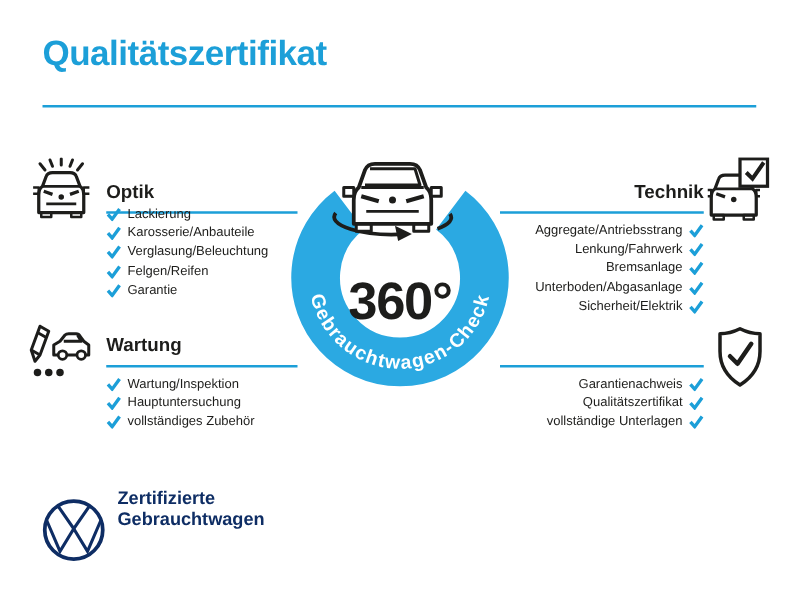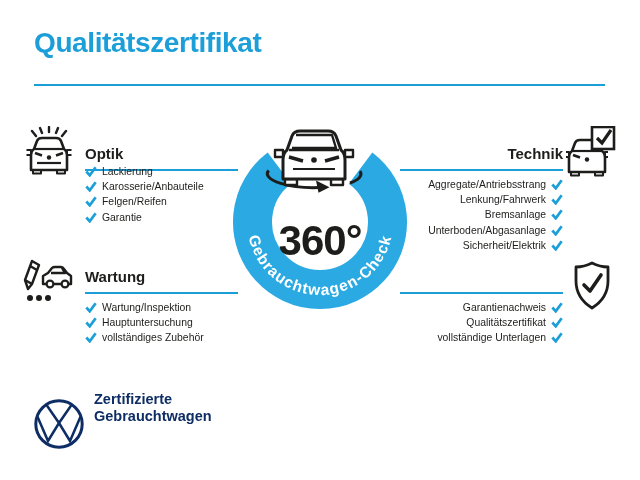--- a/index.html
+++ b/index.html
@@ -97,20 +97,28 @@
           </svg>
         </span>
         <span class="lbl">Karosserie/Anbauteile</span>
       </div>
     <div class="row">
         <span class="chk">
           <svg width="12" height="11" viewBox="0 0 14 13">
             <path d="M1.5 6.5 L5.5 11 L12.5 1.5" fill="none" stroke="#1c9fd8" stroke-width="3.2"></path>
           </svg>
         </span>
+        <span class="lbl">Verglasung/Beleuchtung</span>
+      </div>
+    <div class="row">
+        <span class="chk">
+          <svg width="12" height="11" viewBox="0 0 14 13">
+            <path d="M1.5 6.5 L5.5 11 L12.5 1.5" fill="none" stroke="#1c9fd8" stroke-width="3.2"></path>
+          </svg>
+        </span>
         <span class="lbl">Felgen/Reifen</span>
       </div>
     <div class="row">
         <span class="chk">
           <svg width="12" height="11" viewBox="0 0 14 13">
             <path d="M1.5 6.5 L5.5 11 L12.5 1.5" fill="none" stroke="#1c9fd8" stroke-width="3.2"></path>
           </svg>
         </span>
         <span class="lbl">Garantie</span>
       </div>

